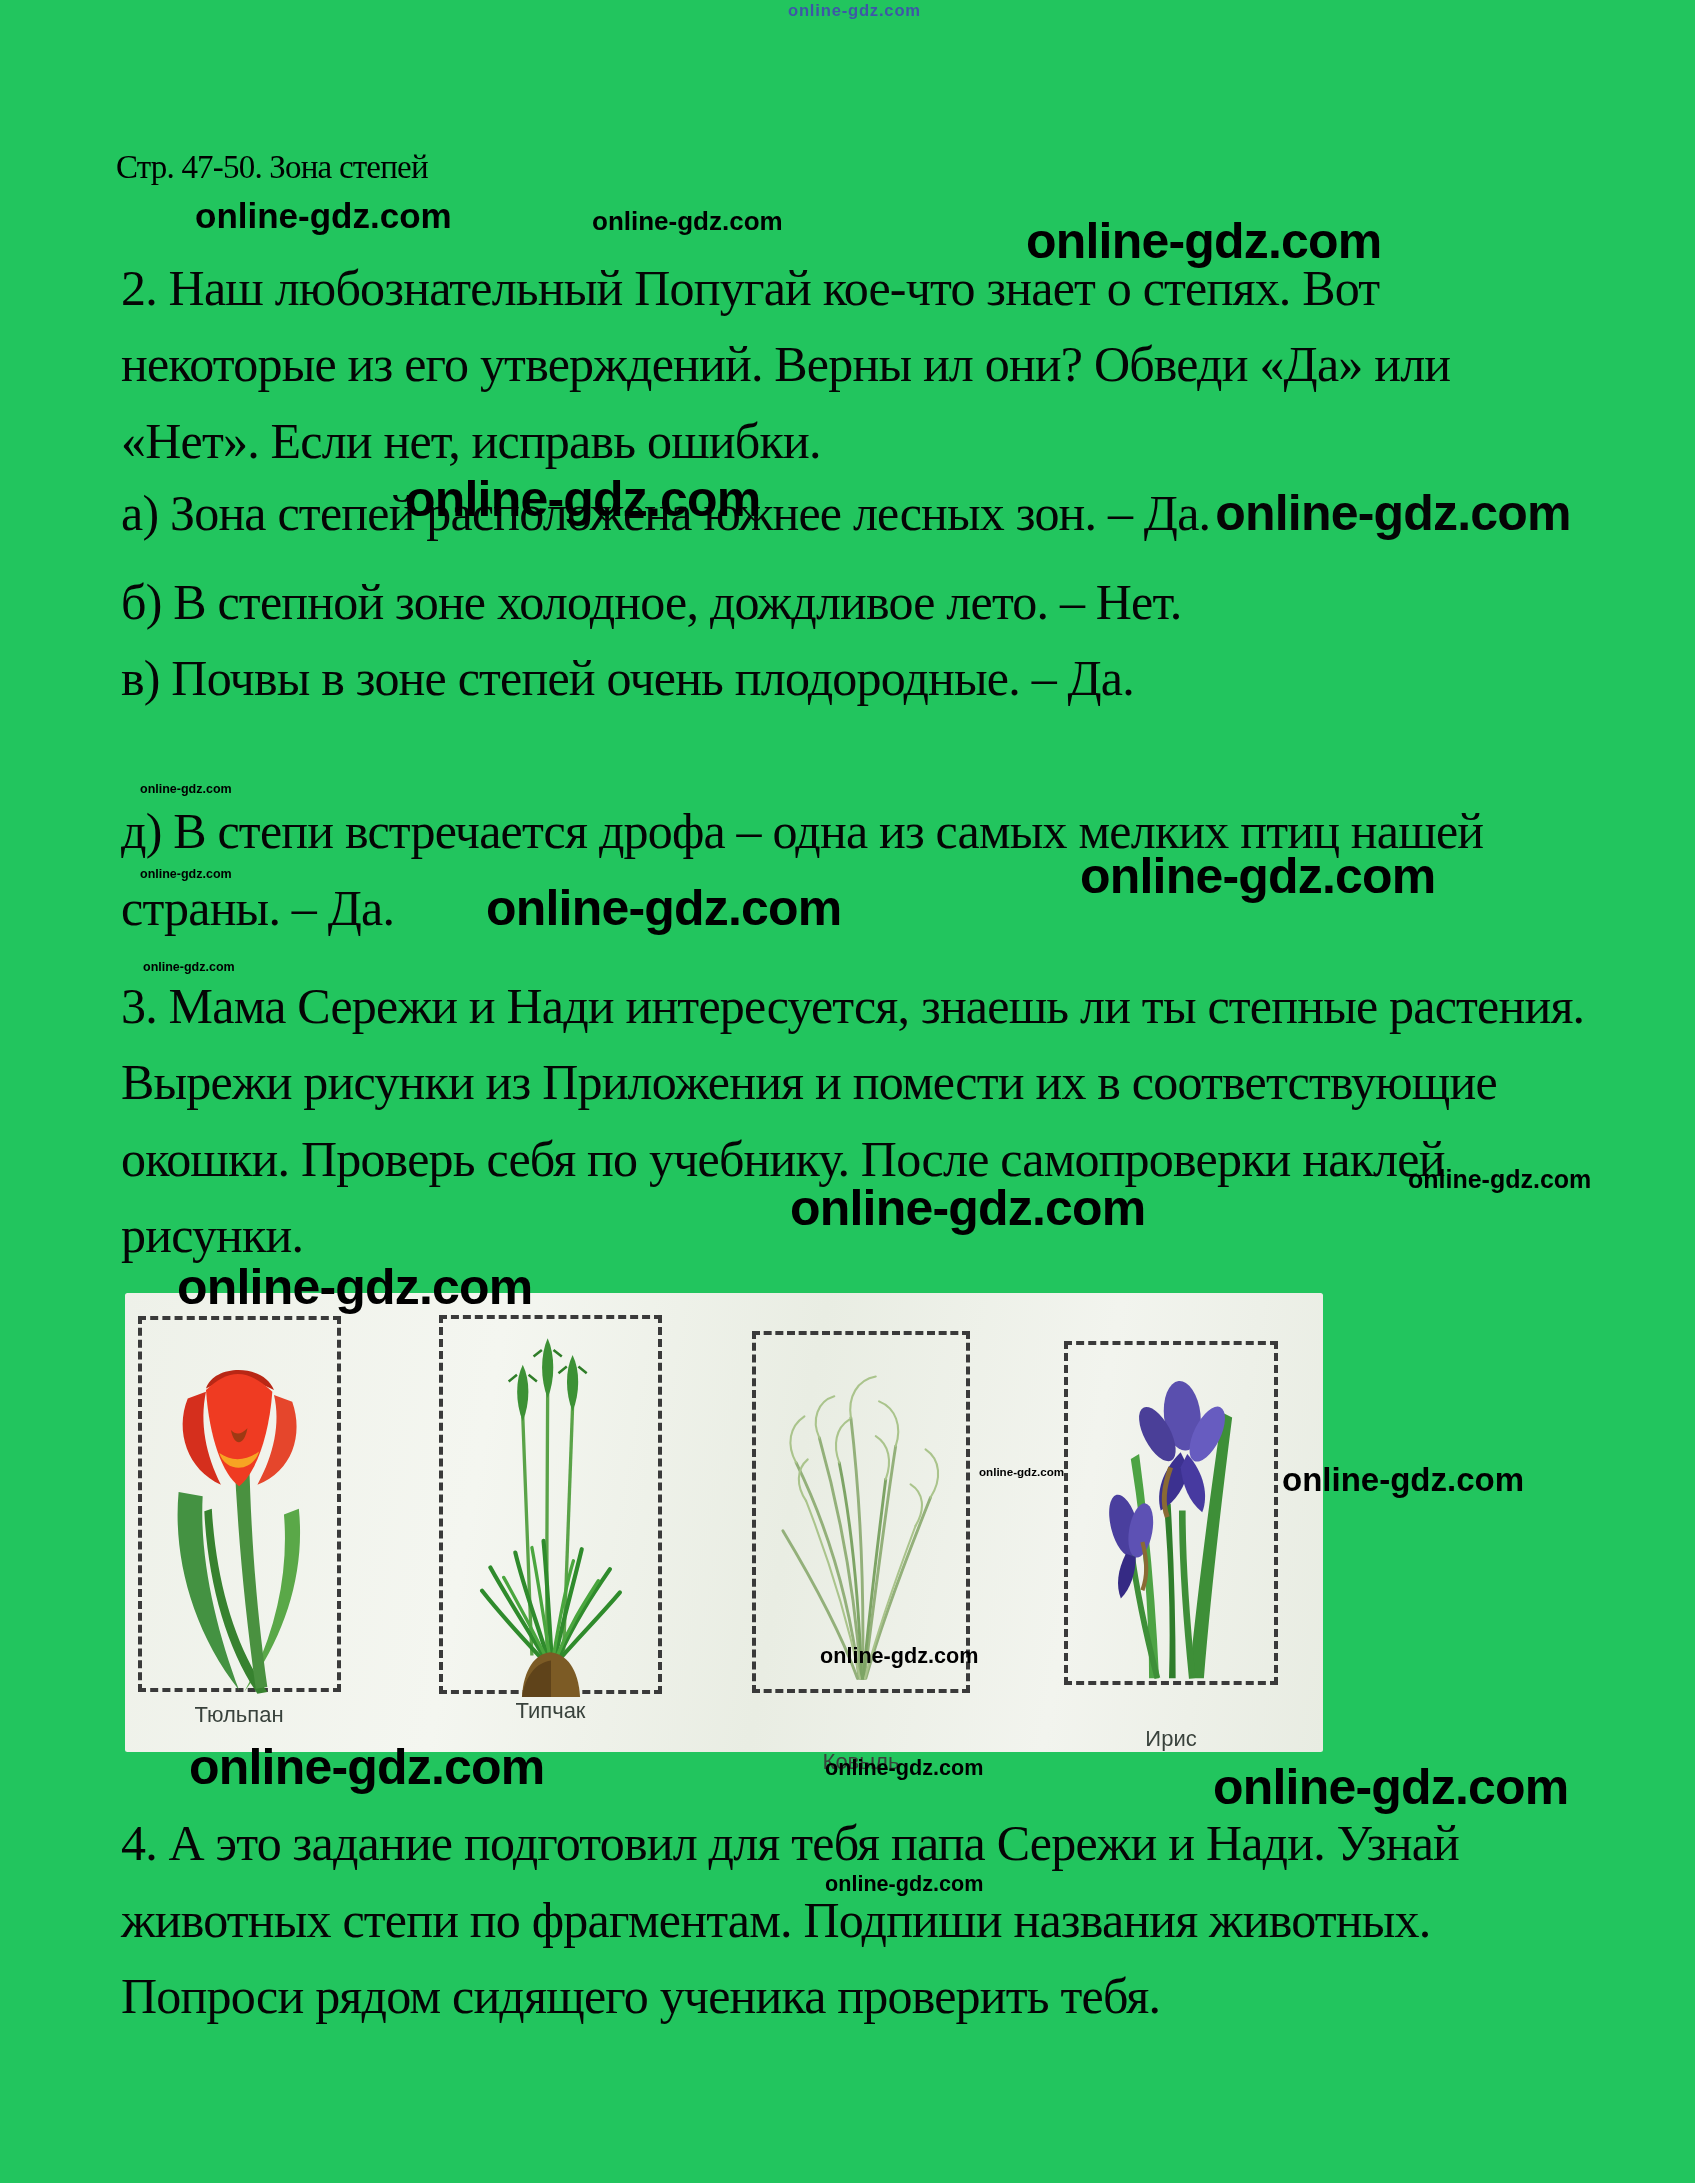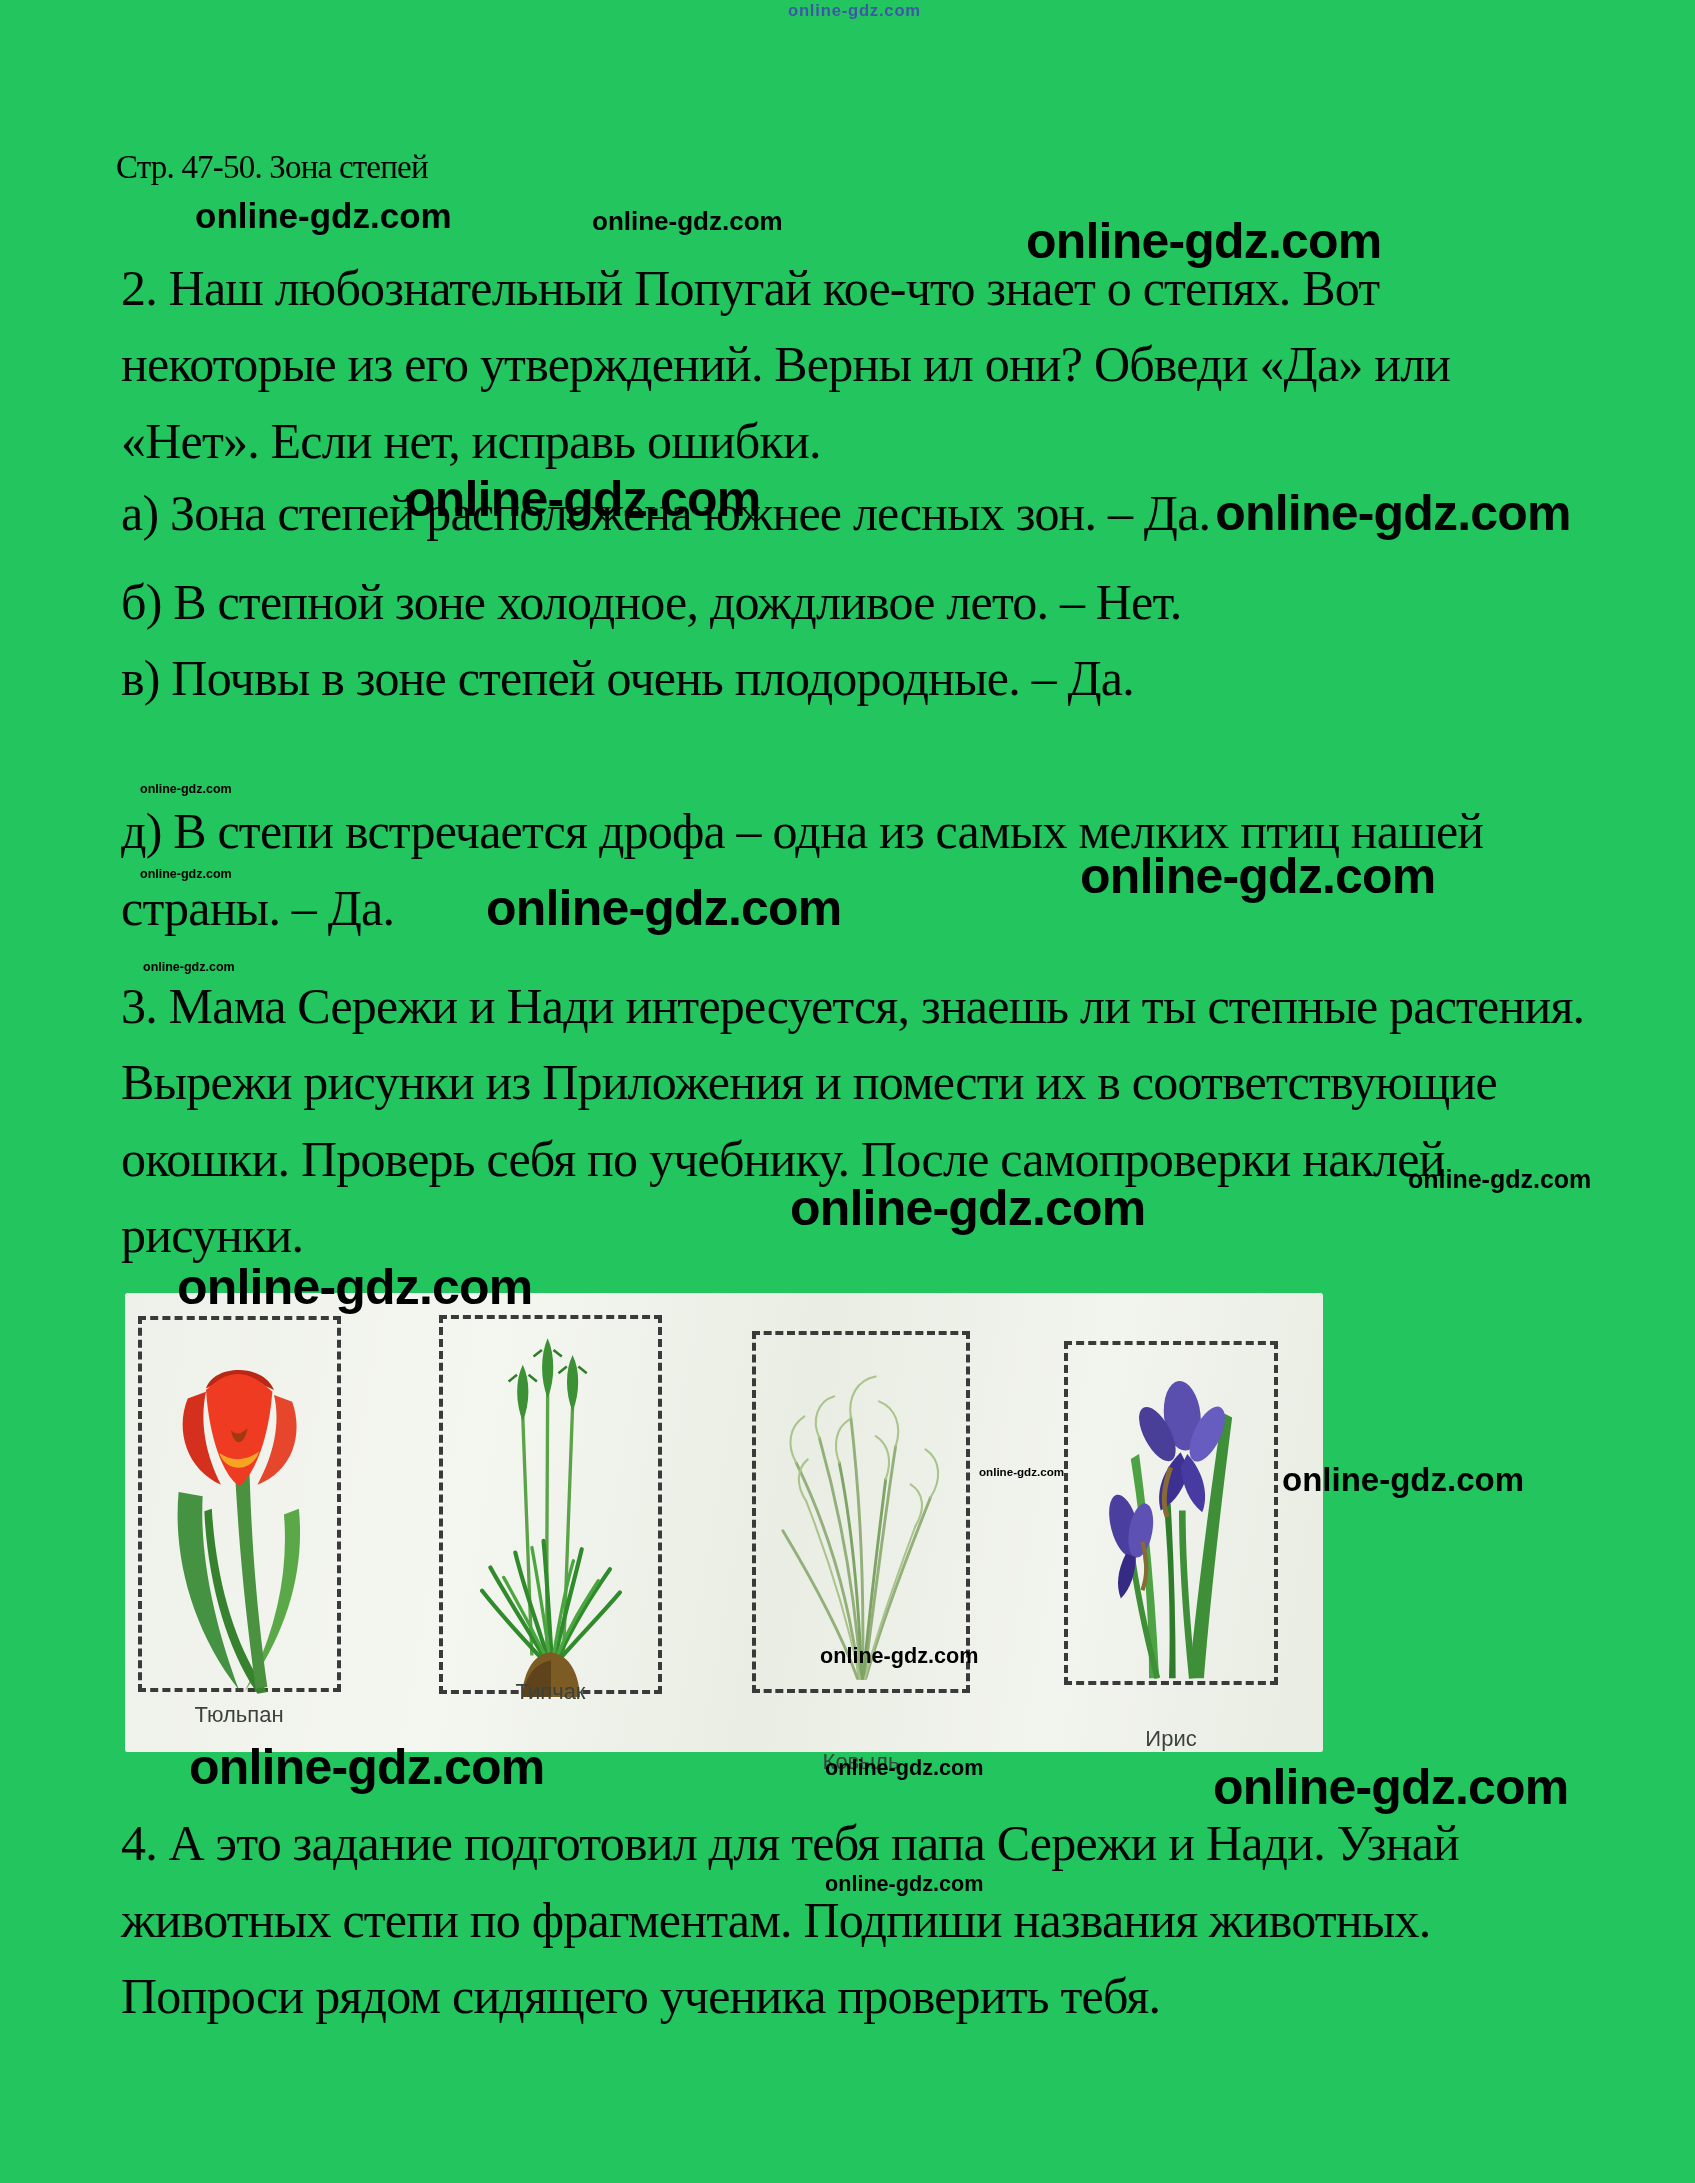--- a/index.html
+++ b/index.html
@@ -193,21 +193,21 @@
         <ellipse cx="90" cy="222" rx="14" ry="33" fill="#5d51b4" transform="rotate(10 90 222)"></ellipse>
         <path d="M72 250 C62 270 60 288 66 304 C78 292 84 272 84 254 Z" fill="#352a84"></path>
         <path d="M92 236 C98 258 98 278 92 294" stroke="#8a6a34" stroke-width="5" fill="none"></path>
       </g>
     </svg>
 
     <div class="wm" style="left:854px;top:173px;font-size:11.6px;">online-gdz.com</div>
     <div class="wm" style="left:695px;top:352px;font-size:21.6px;">online-gdz.com</div>
 
     <div class="plabel" style="left:12.5px;top:411px;width:203px;">Тюльпан</div>
-    <div class="plabel" style="left:314px;top:388px;width:223px;">Типчак</div>
+    <div class="plabel" style="left:314px;top:407px;width:223px;">Типчак</div>
     <div class="plabel" style="left:627px;top:411px;width:218px;margin-top:47px;">Ковыль</div>
     <div class="plabel" style="left:939px;top:411px;width:214px;margin-top:24px;">Ирис</div>
   </div>
 
   <div class="wm" style="left:1282px;top:1463px;font-size:33px;">online-gdz.com</div>
 
   <div class="wm" style="left:189px;top:1742px;font-size:50px;letter-spacing:-0.8px;">online-gdz.com</div>
   <div class="wm" style="left:825px;top:1757px;font-size:21.6px;">online-gdz.com</div>
   <div class="wm" style="left:1213px;top:1762px;font-size:50px;letter-spacing:-0.8px;">online-gdz.com</div>
 

